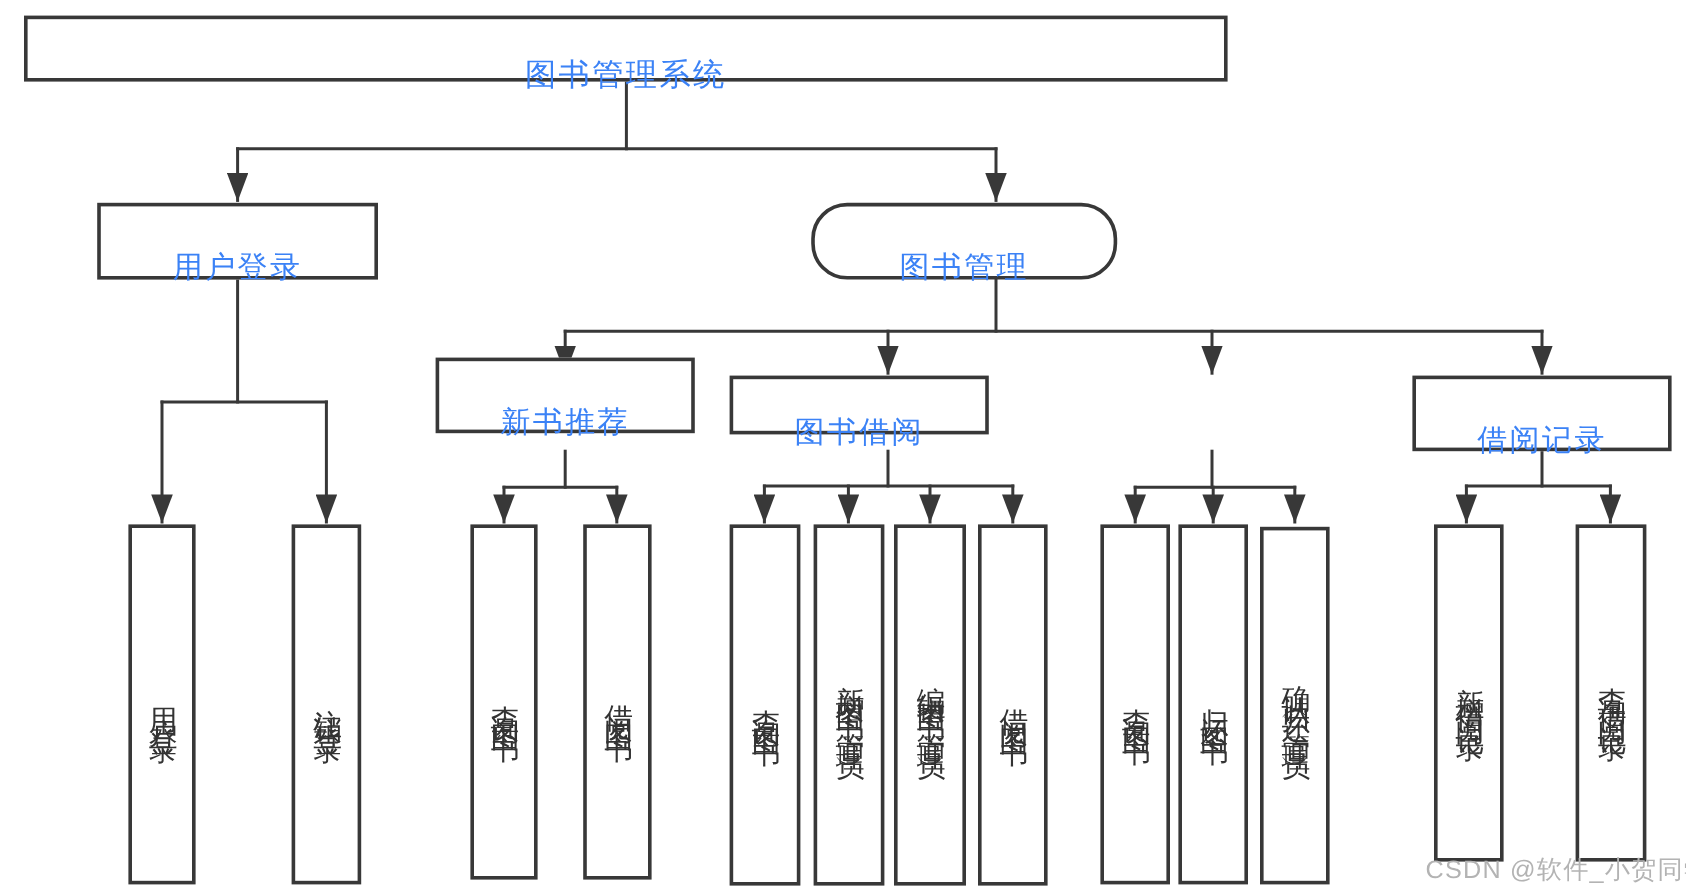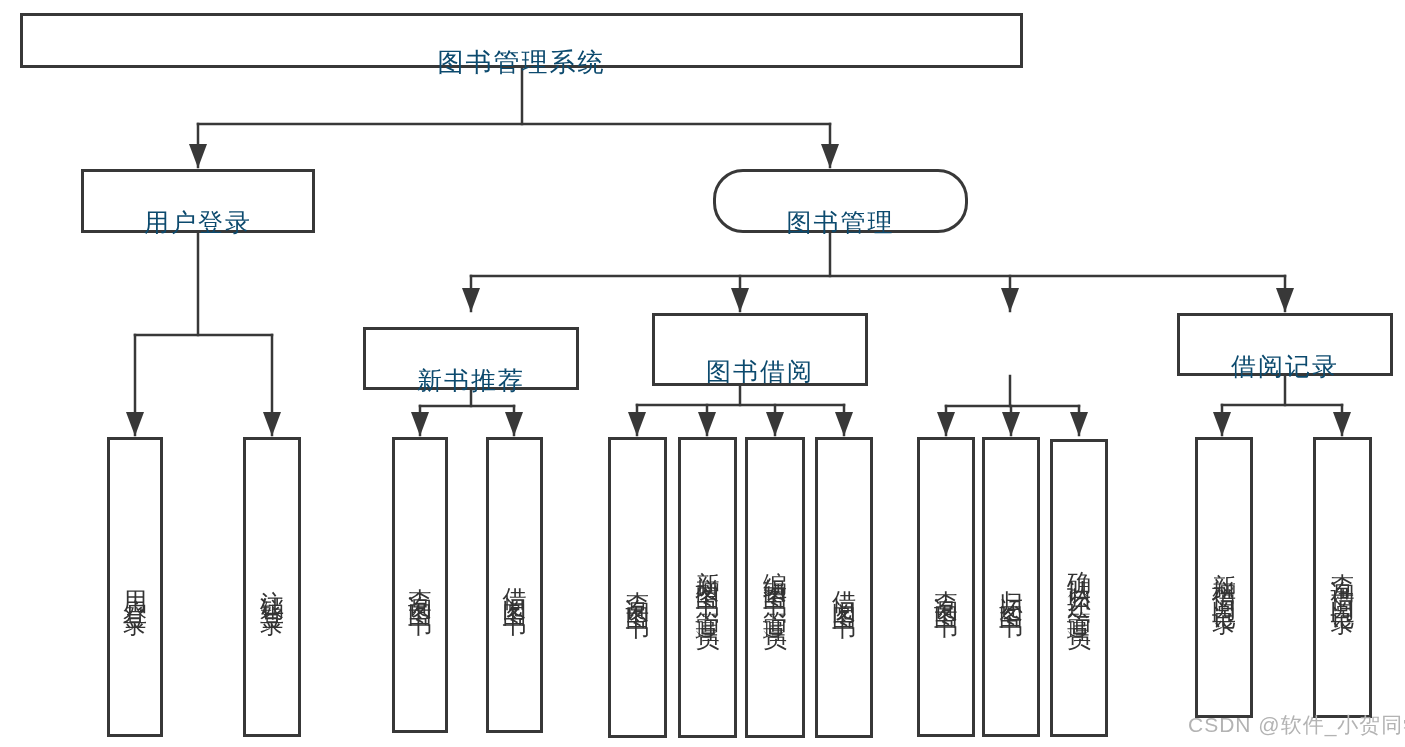--- a/index.html
+++ b/index.html
@@ -23,21 +23,21 @@
     box-sizing: border-box;
     border: 3px solid #383838;
     background: #ffffff;
     display: flex;
     align-items: center;
     justify-content: center;
   }
   .hnode span {
     font-size: 25px;
     letter-spacing: 2px;
-    color: #0c4a6e;
+    color: #3b82f6;
     white-space: nowrap;
     margin-top: 43px;
   }
   .rootnode span { font-size: 26px; }
   .leaf span {
     writing-mode: vertical-rl;
     line-height: 1;
     font-size: 24px;
     letter-spacing: 8px;
     color: #333333;
@@ -108,28 +108,28 @@
     </g>
   </svg>
 
   <div class="node hnode rootnode" style="left:20px; top:13px; width:1003px; height:55px;">
     <span>图书管理系统</span>
   </div>
 
   <div class="node hnode" style="left:81px; top:169px; width:234px; height:64px;">
     <span>用户登录</span>
   </div>
-  <div class="node hnode" style="left:713px; top:169px; width:255px; height:64px;border-radius:30px;">
+  <div class="node hnode" style="left:676px; top:169px; width:255px; height:64px;border-radius:30px;">
     <span>图书管理</span>
   </div>
 
-  <div class="node hnode" style="left:363px; top:327px; width:216px; height:63px;">
+  <div class="node hnode" style="left:363px; top:298px; width:216px; height:63px;">
     <span>新书推荐</span>
   </div>
-  <div class="node hnode" style="left:652px; top:313px; width:216px; height:73px;">
+  <div class="node hnode" style="left:608px; top:313px; width:216px; height:49px;">
     <span>图书借阅</span>
   </div>
   <div class="node hnode" style="left:1177px; top:313px; width:216px; height:63px;">
     <span>借阅记录</span>
   </div>
 
   <div class="node leaf" style="left:107px; top:437px; width:56px; height:300px;">
     <span>用户登录</span>
   </div>
   <div class="node leaf" style="left:243px; top:437px; width:58px; height:300px;">

